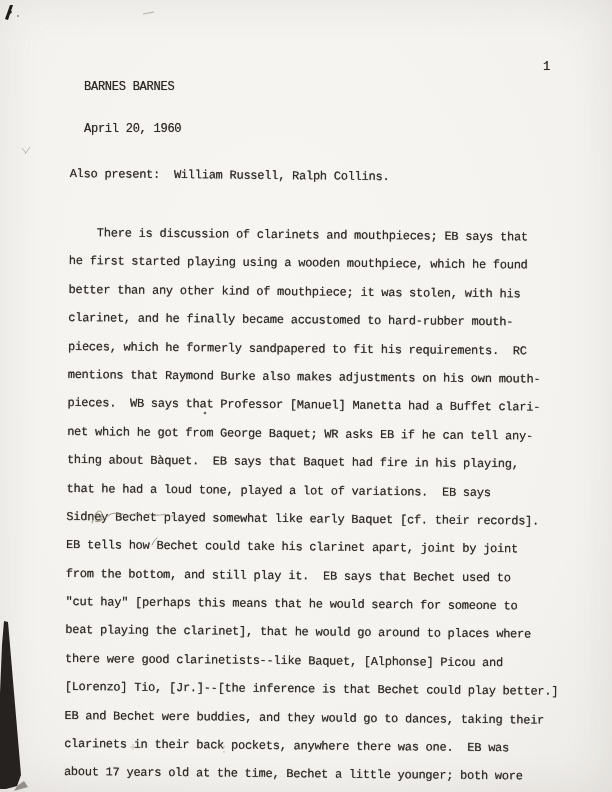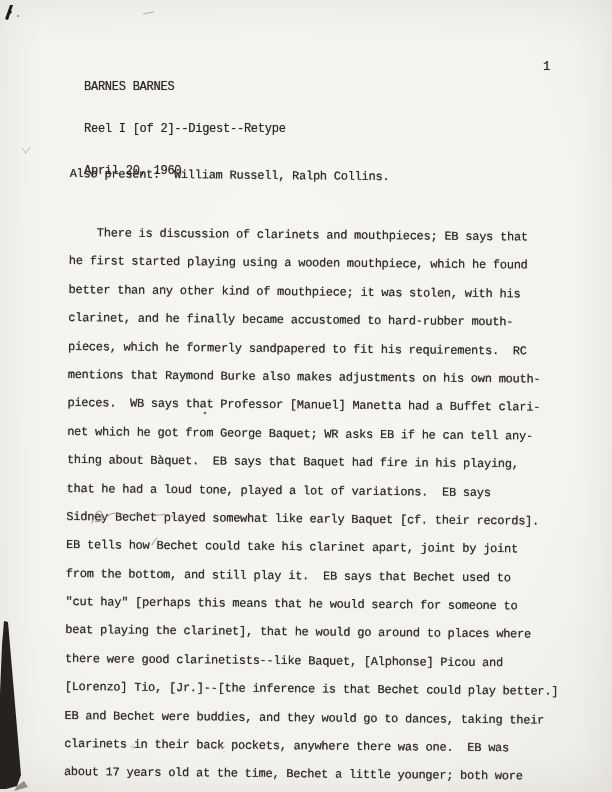--- a/index.html
+++ b/index.html
@@ -27,21 +27,20 @@
   .typed-line { height:28.4px; line-height:28.4px; }
   .artifact { position:absolute; }
 </style>
 </head>
 <body>
 
 <div class="page">
 
   <div class="header-block typed">
     <div class="header-line">BARNES BARNES</div>
-    <div class="header-line">Reel I [of 2]--Digest--Retype</div>
     <div class="header-line">April 20, 1960</div>
   </div>
 
   <div class="page-number typed">1</div>
 
   <div class="body-block typed">
     <div class="attendance-line">Also present:  William Russell, Ralph Collins.</div>
     <div class="paragraph" id="paragraph"><div class="typed-line">    There is discussion of clarinets and mouthpieces; EB says that</div><div class="typed-line">he first started playing using a wooden mouthpiece, which he found</div><div class="typed-line">better than any other kind of mouthpiece; it was stolen, with his</div><div class="typed-line">clarinet, and he finally became accustomed to hard-rubber mouth-</div><div class="typed-line">pieces, which he formerly sandpapered to fit his requirements.  RC</div><div class="typed-line">mentions that Raymond Burke also makes adjustments on his own mouth-</div><div class="typed-line">pieces.  WB says that Professor [Manuel] Manetta had a Buffet clari-</div><div class="typed-line">net which he got from George Baquet; WR asks EB if he can tell any-</div><div class="typed-line">thing about Bàquet.  EB says that Baquet had fire in his playing,</div><div class="typed-line">that he had a loud tone, played a lot of variations.  EB says</div><div class="typed-line">Sidney Bechet played somewhat like early Baquet [cf. their records].</div><div class="typed-line">EB tells how Bechet could take his clarinet apart, joint by joint</div><div class="typed-line">from the bottom, and still play it.  EB says that Bechet used to</div><div class="typed-line">"cut hay" [perhaps this means that he would search for someone to</div><div class="typed-line">beat playing the clarinet], that he would go around to places where</div><div class="typed-line">there were good clarinetists--like Baquet, [Alphonse] Picou and</div><div class="typed-line">[Lorenzo] Tio, [Jr.]--[the inference is that Bechet could play better.]</div><div class="typed-line">EB and Bechet were buddies, and they would go to dances, taking their</div><div class="typed-line">clarinets in their back pockets, anywhere there was one.  EB was</div><div class="typed-line">about 17 years old at the time, Bechet a little younger; both wore</div><div class="typed-line">short pants; EB says Bechet was about 63 [when he died in 1959].</div></div>
   </div>
 

